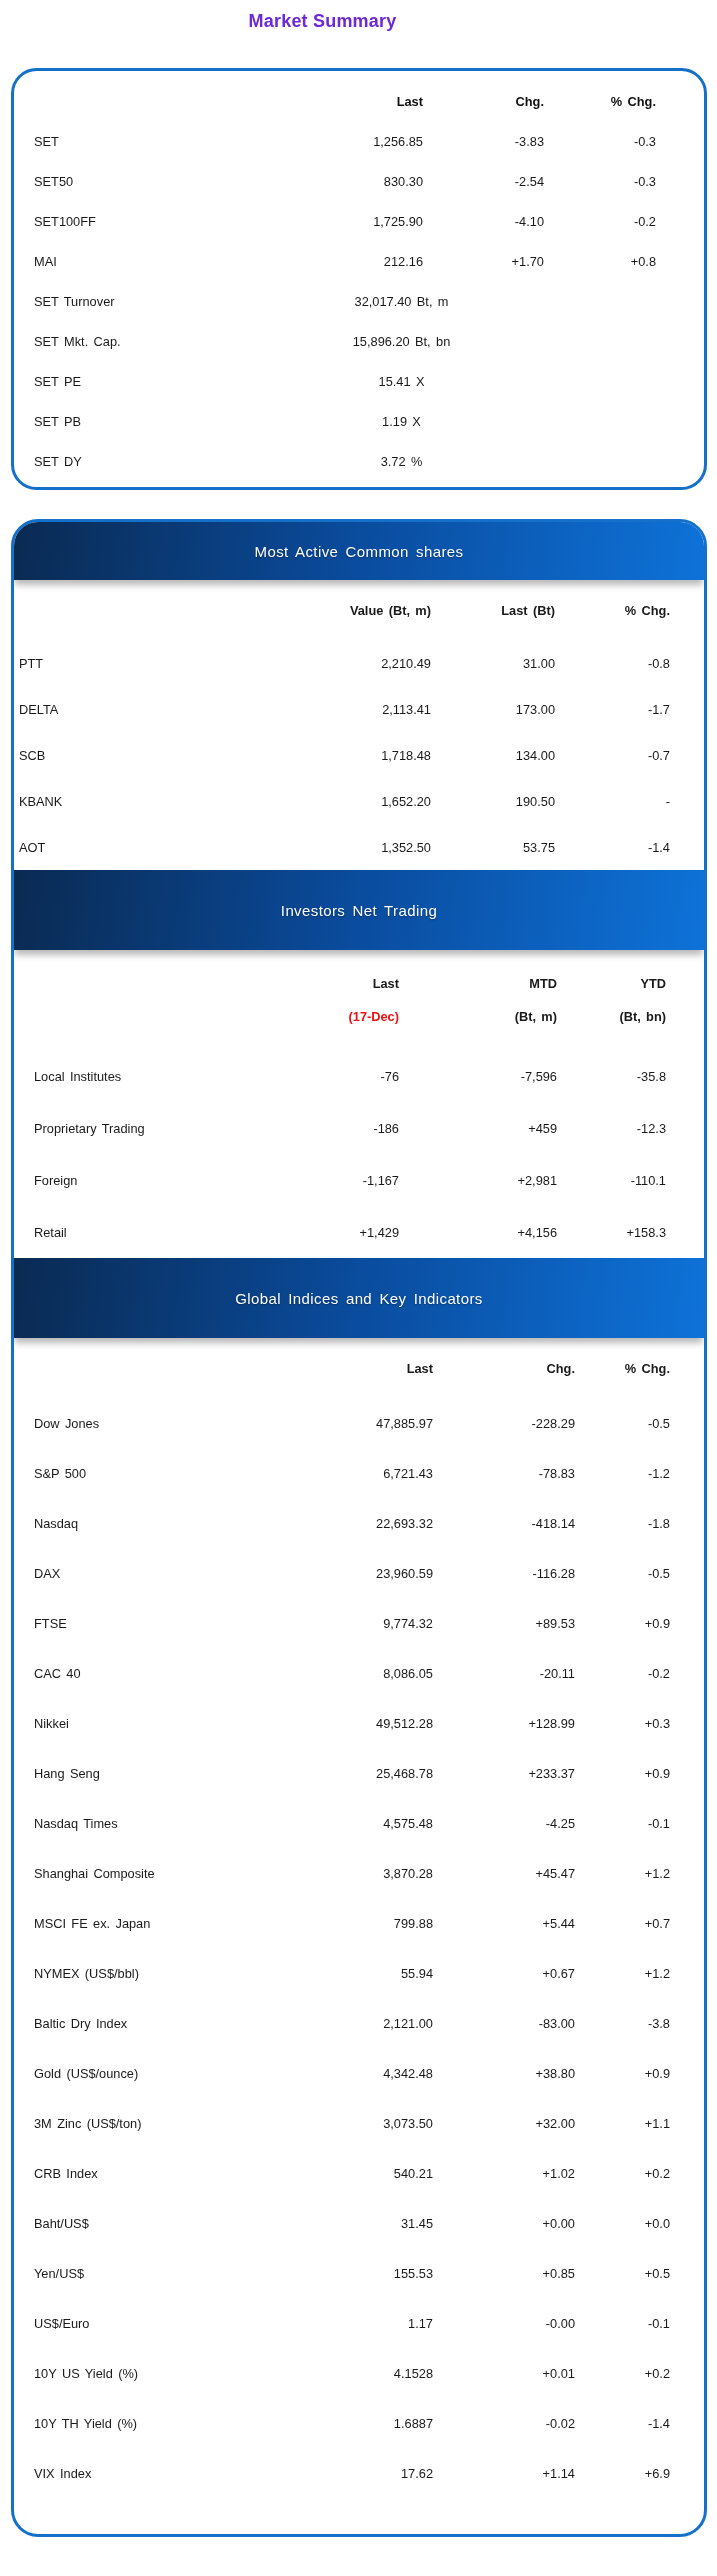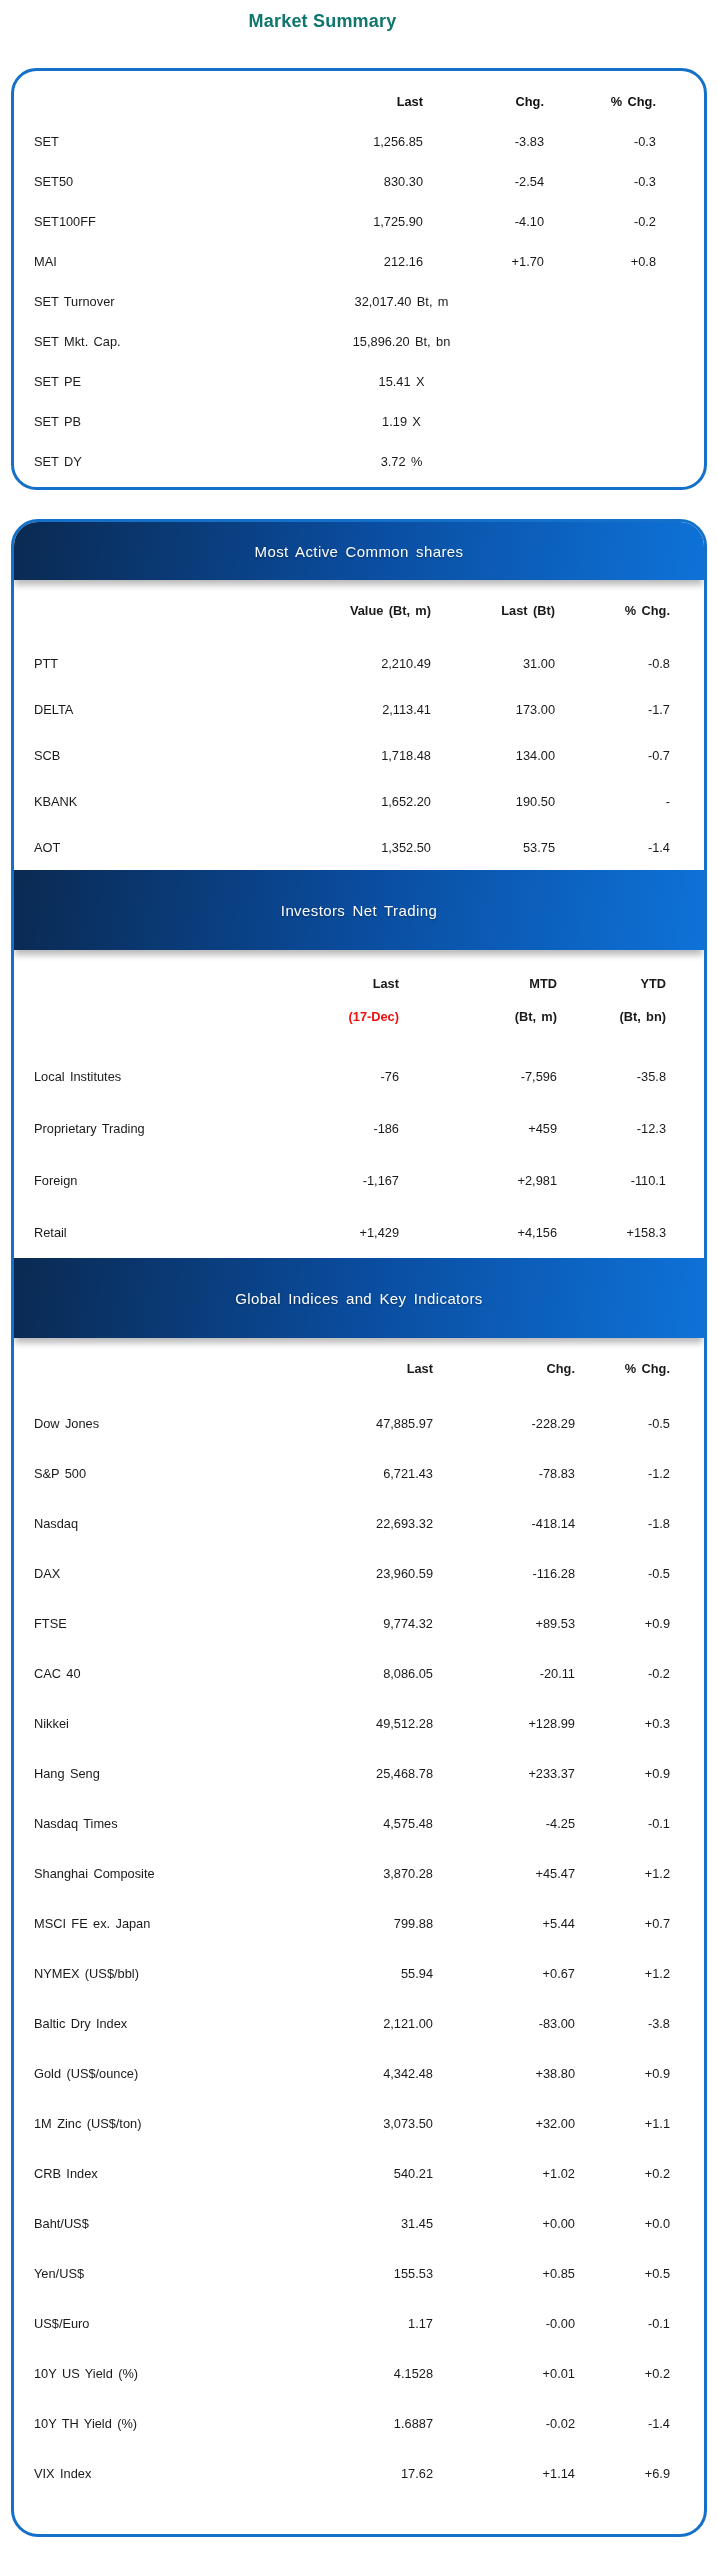--- a/index.html
+++ b/index.html
@@ -5,41 +5,41 @@
   html,body{margin:0;padding:0;background:#fff;}
   body{
     width:718px;height:2576px;
     font-family:"Liberation Sans", sans-serif;
     color:#1a1a1a;
     -webkit-font-smoothing:antialiased;
   }
   .page-title{
     margin:0;padding:9px 73px 0 0;
     text-align:center;
-    color:#0f766e;
+    color:#6d28d9;
     font-size:18px;font-weight:bold;
     letter-spacing:0.2px;
     height:25.6px;line-height:25.6px;
   }
   
   .box1{
     margin:33px 11px 0;
     border:3.7px solid #1470c8;
     border-radius:25.6px;
     padding:11px 0 5.5px;
     background:#fff;
   }
   .r{
     display:grid;
     align-items:center;
     font-size:12.8px;
     word-spacing:1.8px;
   }
   .g-ms{grid-template-columns:1fr 164px 121px 112px;padding:0 48px 0 20px;}
-  .g-ma{grid-template-columns:1fr 164px 124px 115px;padding:0 34px 0 20px;}
+  .g-ma{grid-template-columns:1fr 164px 124px 115px;padding:0 34px 0 5px;}
   .g-inv{grid-template-columns:1fr 164px 158px 109px;padding:0 38px 0 20px;}
   .g-gi{grid-template-columns:1fr 183px 142px 95px;padding:0 34px 0 20px;}
   .r44{height:40px}.r50{height:46px}.r57{height:52px}.r545{height:50px}
   .c{white-space:nowrap;}
   .num{text-align:right;}
   .h{font-weight:bold;color:#111;}
   .merge{grid-column:2/4;text-align:center;}
   .head-ms{height:40px;}
   
   .panel{
@@ -306,21 +306,21 @@
         <div class="c num">-83.00</div>
         <div class="c num">-3.8</div>
       </div>
       <div class="r g-gi r545">
         <div class="c">Gold (US$/ounce)</div>
         <div class="c num">4,342.48</div>
         <div class="c num">+38.80</div>
         <div class="c num">+0.9</div>
       </div>
       <div class="r g-gi r545">
-        <div class="c">1M Zinc (US$/ton)</div>
+        <div class="c">3M Zinc (US$/ton)</div>
         <div class="c num">3,073.50</div>
         <div class="c num">+32.00</div>
         <div class="c num">+1.1</div>
       </div>
       <div class="r g-gi r545">
         <div class="c">CRB Index</div>
         <div class="c num">540.21</div>
         <div class="c num">+1.02</div>
         <div class="c num">+0.2</div>
       </div>

